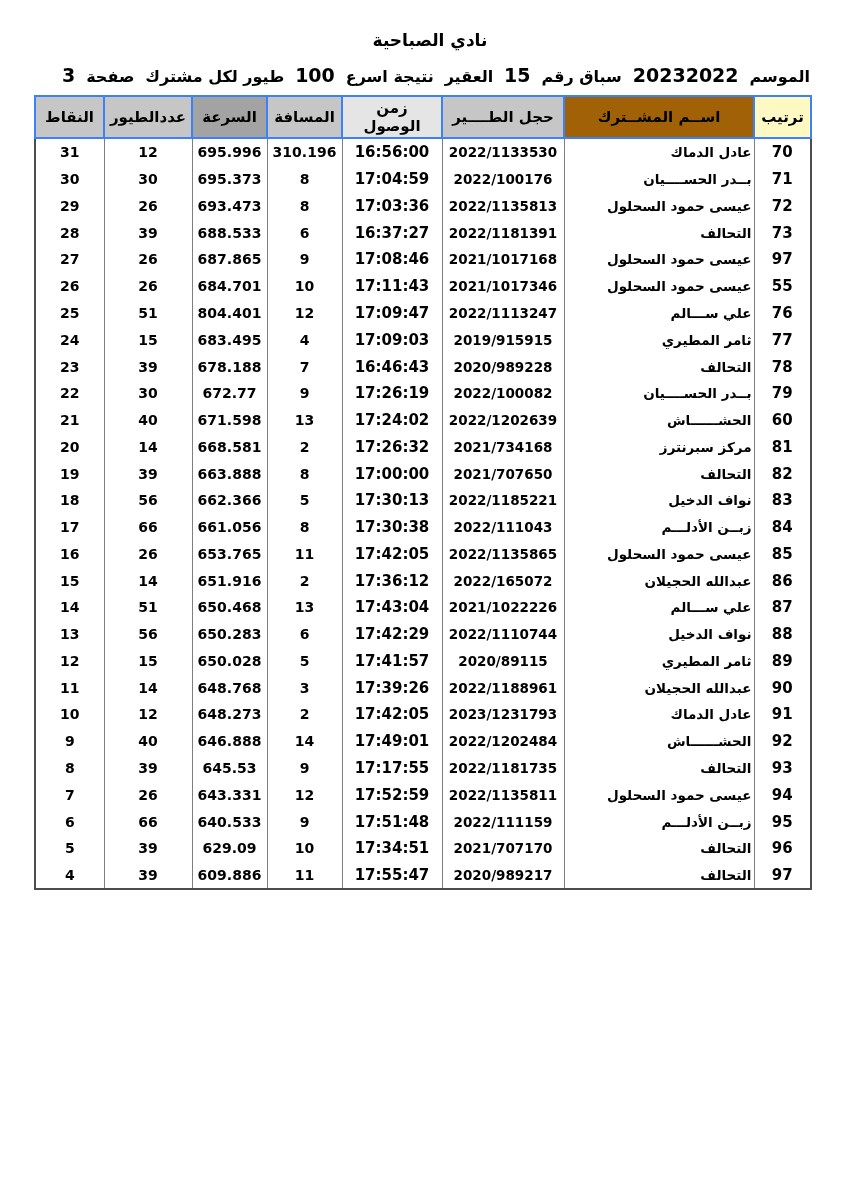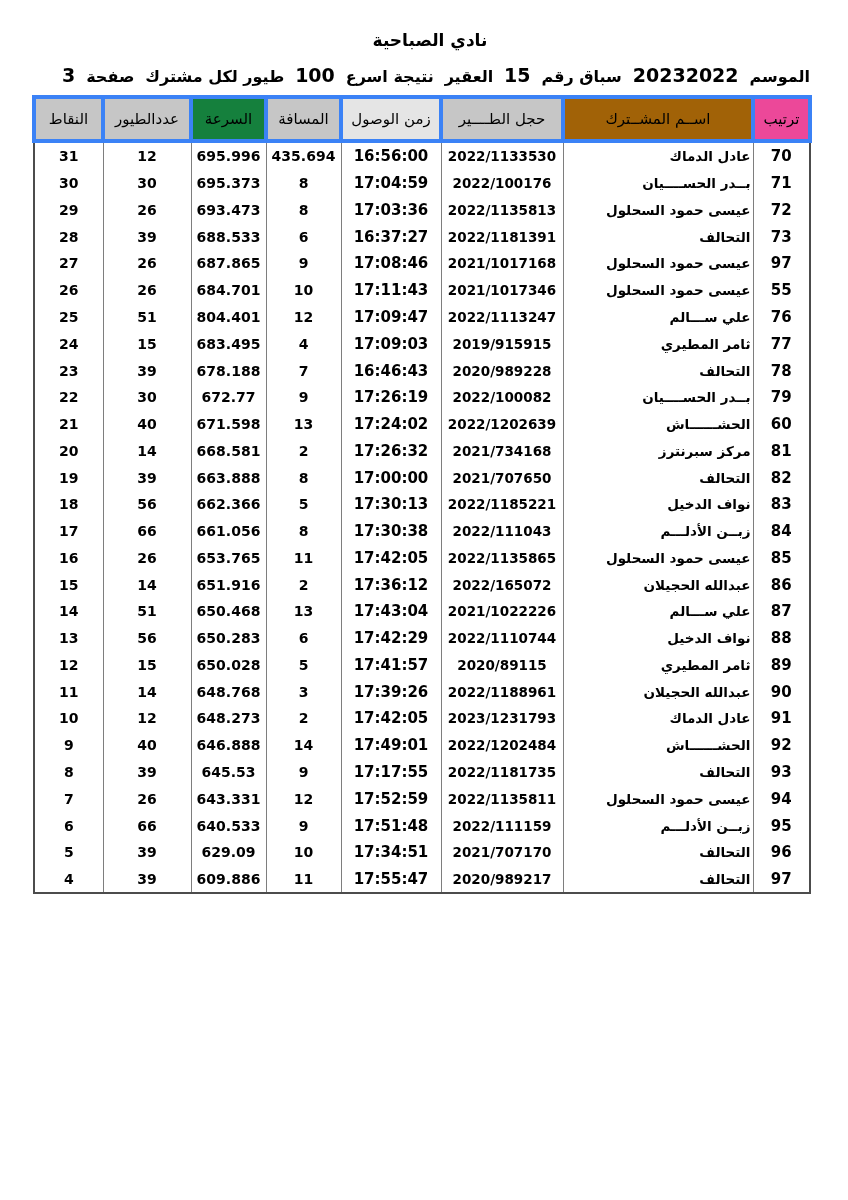--- a/index.html
+++ b/index.html
@@ -19,22 +19,22 @@
   }
   .info-line .num-lg{font-size:19px;font-weight:bold;}
   .info-line .lbl{font-size:16px;font-weight:bold;}
   table.results{
     border-collapse:collapse;table-layout:fixed;
     width:776px;margin:9px 36px 0 36px;
     border:2px solid #4c4c4c;
   }
   thead th{
     background:#c6c6c6;
-    border:4px solid #3b82f6;
-    font-weight:normal;font-size:15px;
+    border:2px solid #3b82f6;
+    font-weight:bold;font-size:15px;
     height:40px;padding:0 3px;text-align:center;vertical-align:middle;
   }
   tbody td{
     border-left:1px solid #7e7e7e;border-right:1px solid #7e7e7e;
     border-top:none;border-bottom:none;
     height:26.78px;padding:0 2px;
     font-weight:bold;font-size:14px;text-align:center;vertical-align:middle;
     white-space:nowrap;overflow:hidden;
   }
   tbody td.c-name{text-align:right;padding-right:2px;font-size:13.5px;margin-top:32px;}
@@ -71,37 +71,37 @@
         <col class="w-name">
         <col class="w-ring">
         <col class="w-time">
       <col class="w-dist">
         <col class="w-speed">
         <col class="w-birds">
         <col class="w-points">
     </colgroup>
     <thead>
       <tr>
-        <th style="background: #ec4899;">ترتيب</th>
+        <th style="background: #fef9c3;">ترتيب</th>
         <th style="background: #a16207;">اســم المشــترك</th>
         <th style="background: rgb(198, 198, 198);">حجل الطــــير</th>
         <th style="background: #e5e5e5;">زمن الوصول</th>
         <th style="background: rgb(198, 198, 198);">المسافة</th>
-        <th style="background: #15803d;">السرعة</th>
+        <th style="background: #a3a3a3;">السرعة</th>
         <th style="background: rgb(198, 198, 198);">عددالطيور</th>
         <th style="background: rgb(198, 198, 198);">النقاط</th>
       </tr>
     </thead>
     <tbody id="results-body">
     <tr>
       <td class="c-rank">70</td>
       <td class="c-name">عادل الدماك</td>
       <td class="c-ring">2022/1133530</td>
       <td class="c-time">16:56:00</td>
-      <td class="c-dist">435.694</td>
+      <td class="c-dist">310.196</td>
       <td class="c-speed">695.996</td>
       <td class="c-birds">12</td>
       <td class="c-points">31</td>
     </tr>
 
     <tr>
       <td class="c-rank">71</td>
       <td class="c-name">بــدر الحســــيان</td>
       <td class="c-ring">2022/100176</td>
       <td class="c-time">17:04:59</td>

